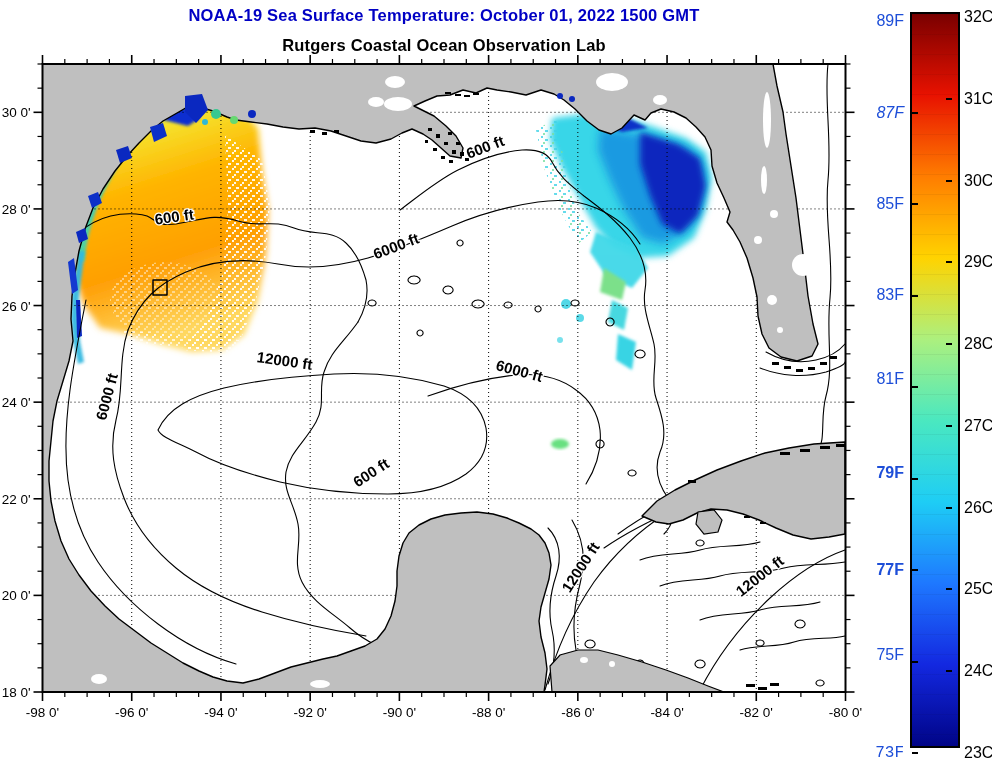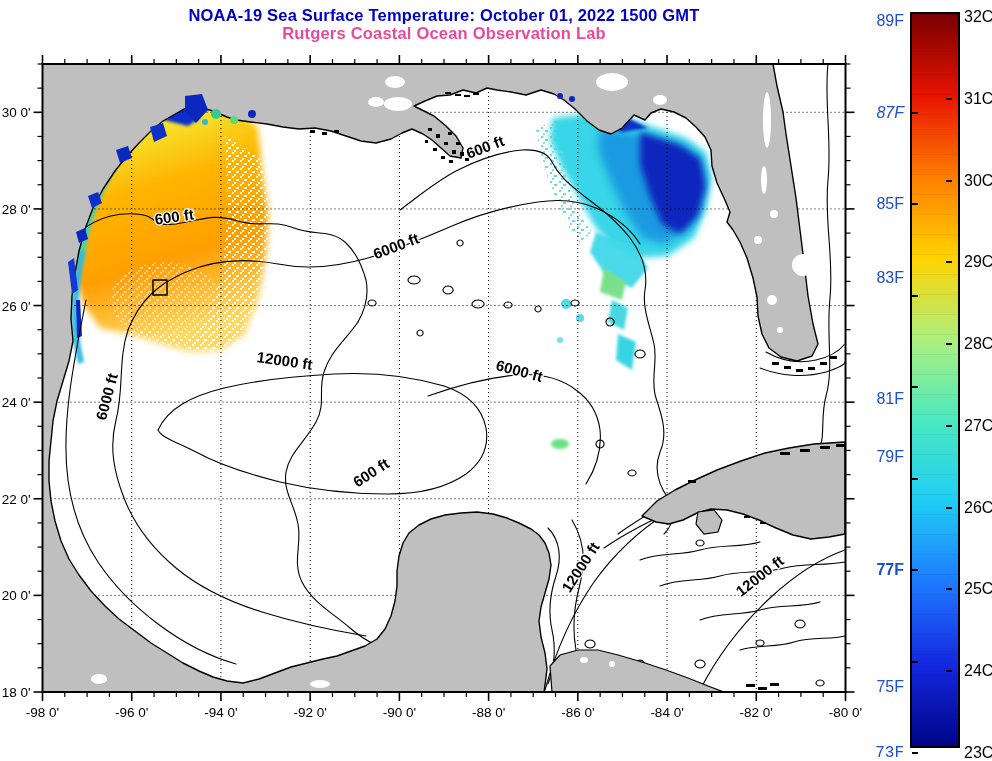--- a/index.html
+++ b/index.html
@@ -16,21 +16,21 @@
   .cb-flabel{position:absolute;width:42px;text-align:right;font-size:16px;color:#1d4ed8;}
   .cb-clabel{position:absolute;width:46px;text-align:left;font-size:16px;color:#000;}
   .cb-tick{position:absolute;height:2px;background:#000;}
 </style>
 </head>
 <body>
 
 <div id="stage">
 
   <div class="title-line" style="top: 6px; color: rgb(0, 0, 196);">NOAA-19 Sea Surface Temperature:  October 01, 2022 1500 GMT</div>
-  <div class="title-line" style="top: 24px; color: #ec4899; text-align: center;">Rutgers Coastal Ocean Observation Lab</div>
+  <div class="title-line" style="top: 36px; color: #000000; text-align: center;">Rutgers Coastal Ocean Observation Lab</div>
 
   <svg id="map-svg" width="992" height="761">
     <defs>
       <clipPath id="mapclip">
           <rect x="42.5" y="64" width="803" height="628"></rect>
         </clipPath>
       <filter id="b1" x="-20%" y="-20%" width="140%" height="140%">
           <feGaussianBlur stdDeviation="1.5"></feGaussianBlur>
         </filter>
       <filter id="b2" x="-20%" y="-20%" width="140%" height="140%">
@@ -349,29 +349,29 @@
 
   <div id="colorbar" style="left: 910px; top: 12px; width: 46px; height: 732px; background: linear-gradient(rgb(122, 0, 0), rgb(232, 18, 0), rgb(255, 125, 0), rgb(255, 211, 0), rgb(172, 240, 126), rgb(74, 232, 192), rgb(30, 205, 245), rgb(30, 120, 255), rgb(19, 40, 224), rgb(0, 4, 135));">
     <div id="cb-band"></div>
   </div>
   <div id="cb-labels">
       <div class="cb-flabel" style="left: 862px; top: 12px;">89F</div>
       <div class="cb-flabel" style="left: 862px; top: 103.5px; font-style: italic;">87F</div>
       <div class="cb-tick" style="left: 912px; top: 111.5px; width: 6px;"></div>
       <div class="cb-flabel" style="left: 862px; top: 195px;">85F</div>
       <div class="cb-tick" style="left: 912px; top: 203px; width: 6px;"></div>
-      <div class="cb-flabel" style="left: 862px; top: 269px; text-align: right;">83F</div>
+      <div class="cb-flabel" style="left: 862px; top: 286px; text-align: right;">83F</div>
       <div class="cb-tick" style="left: 912px; top: 294.5px; width: 6px;"></div>
-      <div class="cb-flabel" style="left: 862px; top: 390px;">81F</div>
+      <div class="cb-flabel" style="left: 862px; top: 370px;">81F</div>
       <div class="cb-tick" style="left: 912px; top: 386px; width: 6px;"></div>
-      <div class="cb-flabel" style="left: 862px; top: 448px;">79F</div>
+      <div class="cb-flabel" style="left: 862px; top: 464px; font-weight: bold;">79F</div>
       <div class="cb-tick" style="left: 912px; top: 477.5px; width: 6px;"></div>
       <div class="cb-flabel" style="left: 862px; top: 561px; font-weight: bold;">77F</div>
       <div class="cb-tick" style="left: 912px; top: 569px; width: 6px;"></div>
-      <div class="cb-flabel" style="left: 862px; top: 678px;">75F</div>
+      <div class="cb-flabel" style="left: 862px; top: 646px;">75F</div>
       <div class="cb-tick" style="left: 912px; top: 660.5px; width: 6px;"></div>
       <div class="cb-flabel" style="left: 862px; top: 744px; font-family: Liberation Mono, monospace;">73F</div>
       <div class="cb-tick" style="left: 912px; top: 752px; width: 6px;"></div>
       <div class="cb-clabel" style="left: 964px; top: 8px;">32C</div>
       <div class="cb-clabel" style="left: 964px; top: 89.75px;">31C</div>
       <div class="cb-tick" style="left: 946px; top: 97.75px; width: 6px;"></div>
       <div class="cb-clabel" style="left: 964px; top: 171.5px;">30C</div>
       <div class="cb-tick" style="left: 946px; top: 179.5px; width: 6px;"></div>
       <div class="cb-clabel" style="left: 964px; top: 253.25px;">29C</div>
       <div class="cb-tick" style="left: 946px; top: 261.25px; width: 6px;"></div>

